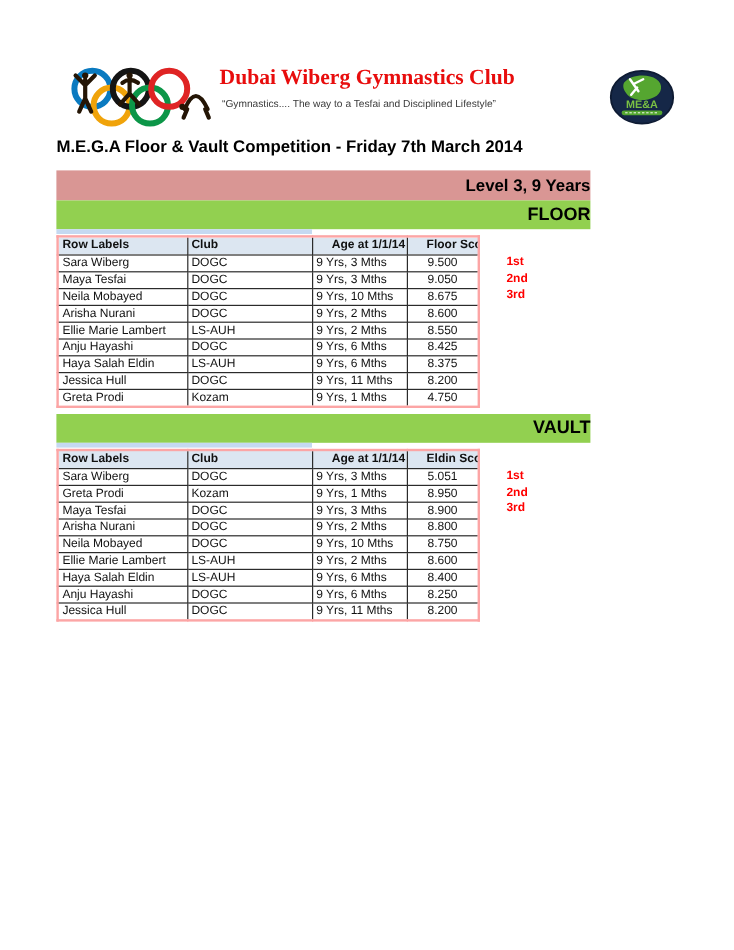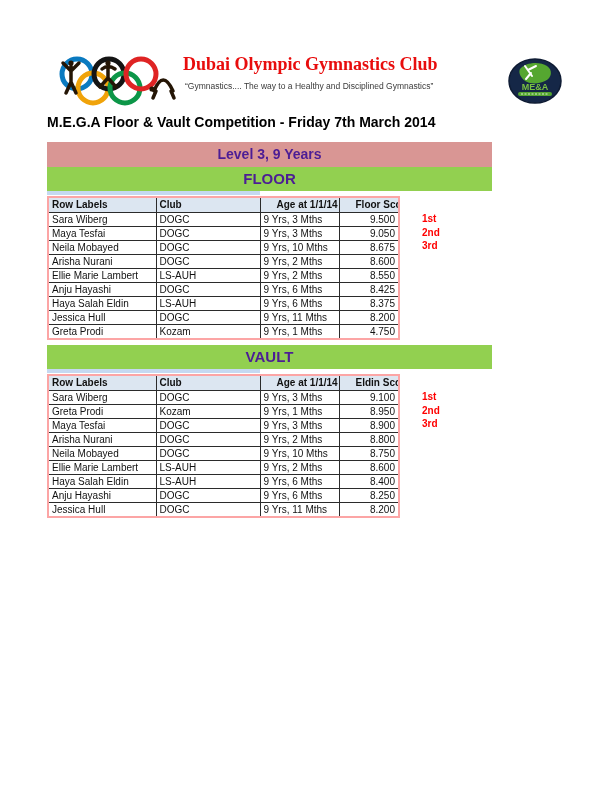--- a/index.html
+++ b/index.html
@@ -28,21 +28,21 @@
   .logo-right{left:507px;top:57px;width:56px;height:48px;text-align:center;}
 
   
   .event-title{
     left:47px;top:114px;font-size:14px;font-weight:bold;color:#000;
     text-decoration-thickness:1.5px;white-space:nowrap;
   }
 
   
   .banner{
-    left:47px;width:445px;text-align:center;font-weight:bold;color:#4c1d95;
+    left:47px;width:445px;text-align:right;font-weight:bold;color:#000000;
   }
   .banner-level{top:142px;height:25px;line-height:25px;font-size:14px;background:var(--level-bg);}
   .banner-floor{top:167px;height:24px;line-height:24px;font-size:15px;background:var(--event-bg);}
   .banner-vault{top:345px;height:24px;line-height:24px;font-size:15px;background:var(--event-bg);}
   .strip{left:47px;width:213px;height:4px;background:var(--strip);}
   .strip-floor{top:191px;}
   .strip-vault{top:369px;}
 
   
   .results-table{
@@ -54,21 +54,21 @@
   .table-vault{top:374px;}
   .results-table th,.results-table td{
     border:1px solid #2b2b2b;font-size:10px;padding:0 3px;
     height:13px;line-height:12px;overflow:hidden;white-space:nowrap;
   }
   .results-table th{
     background:var(--hdr-bg);font-weight:bold;text-align:left;height:14px;
   }
   .results-table th.center{text-align:center;padding-left:16px;}
   .results-table td.b{font-weight:normal;}
-  .results-table td.score{text-align:right;}
+  .results-table td.score{text-align:center;}
 
   
   .rank-col{position:absolute;left:402px;width:30px;}
   .rank-col-floor{top:196px;}
   .rank-col-vault{top:374px;}
   .rank{
     position:absolute;left:0;height:13.5px;line-height:14px;
     font-size:10px;font-weight:bold;color:var(--rank);white-space:nowrap;margin-left:20px;
   }
 </style>
@@ -88,22 +88,22 @@
       <path d="M97 39 Q106 17 116 39 M99 39 L96 46 M114 39 L117 46"></path>
     </g>
     <g fill="#241505">
       <circle cx="14" cy="11" r="2.6"></circle>
       <circle cx="51" cy="11" r="2.6"></circle>
       <circle cx="95" cy="37" r="2.6"></circle>
     </g>
   </svg>
 </div>
 
-<div class="abs club-title">Dubai Olympic Gymnastics Club</div>
-<div class="abs tagline">“Gymnastics.... The way to a Healthy and Disciplined Gymnastics”</div>
+<div class="abs club-title">Dubai Wiberg Gymnastics Club</div>
+<div class="abs tagline">“Gymnastics.... The way to a Tesfai and Disciplined Lifestyle”</div>
 
 <div class="abs logo-right">
   <svg width="56" height="48" viewBox="0 0 56 48" aria-hidden="true">
     <ellipse cx="28" cy="24" rx="26" ry="22" fill="#152747" stroke="#0e1b33" stroke-width="1.5"></ellipse>
     <path d="M13 12 C18 5 33 4 40 9 C46 13 45 21 38 24 C30 28 19 27 15 21 C12 17 12 14 13 12 Z" fill="#55a630"></path>
     <path d="M18 9 L25 19 M21 13 L29 9 M24 16 L19 22" stroke="#ffffff" stroke-width="2" stroke-linecap="round" fill="none"></path>
     <text x="28" y="33" text-anchor="middle" font-size="9" font-weight="bold" fill="#7ac143" font-family="Liberation Sans, sans-serif">ME&amp;A</text>
     <rect x="11" y="35" width="34" height="4" rx="2" fill="#55a630"></rect>
     <path d="M14 37 H42" stroke="#ffffff" stroke-width="0.8" stroke-dasharray="2 1.5"></path>
   </svg>
@@ -209,21 +209,21 @@
       <th>Club</th>
       <th class="center">Age at 1/1/14</th>
       <th class="center">Eldin Score</th>
     </tr>
   </thead>
   <tbody>
       <tr>
         <td class="b">Sara Wiberg</td>
         <td class="b">DOGC</td>
         <td>9 Yrs, 3 Mths</td>
-        <td class="score">9.100</td>
+        <td class="score">5.051</td>
       </tr>
       <tr>
         <td class="b">Greta Prodi</td>
         <td class="b">Kozam</td>
         <td>9 Yrs, 1 Mths</td>
         <td class="score">8.950</td>
       </tr>
       <tr>
         <td class="b">Maya Tesfai</td>
         <td class="b">DOGC</td>

